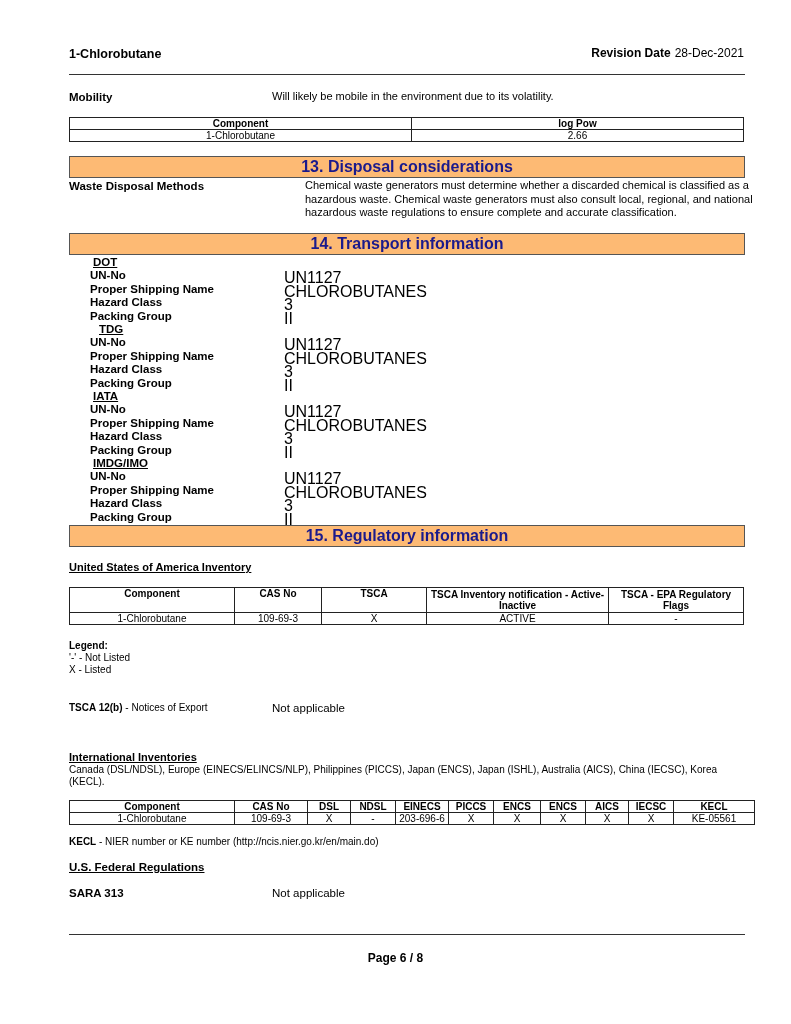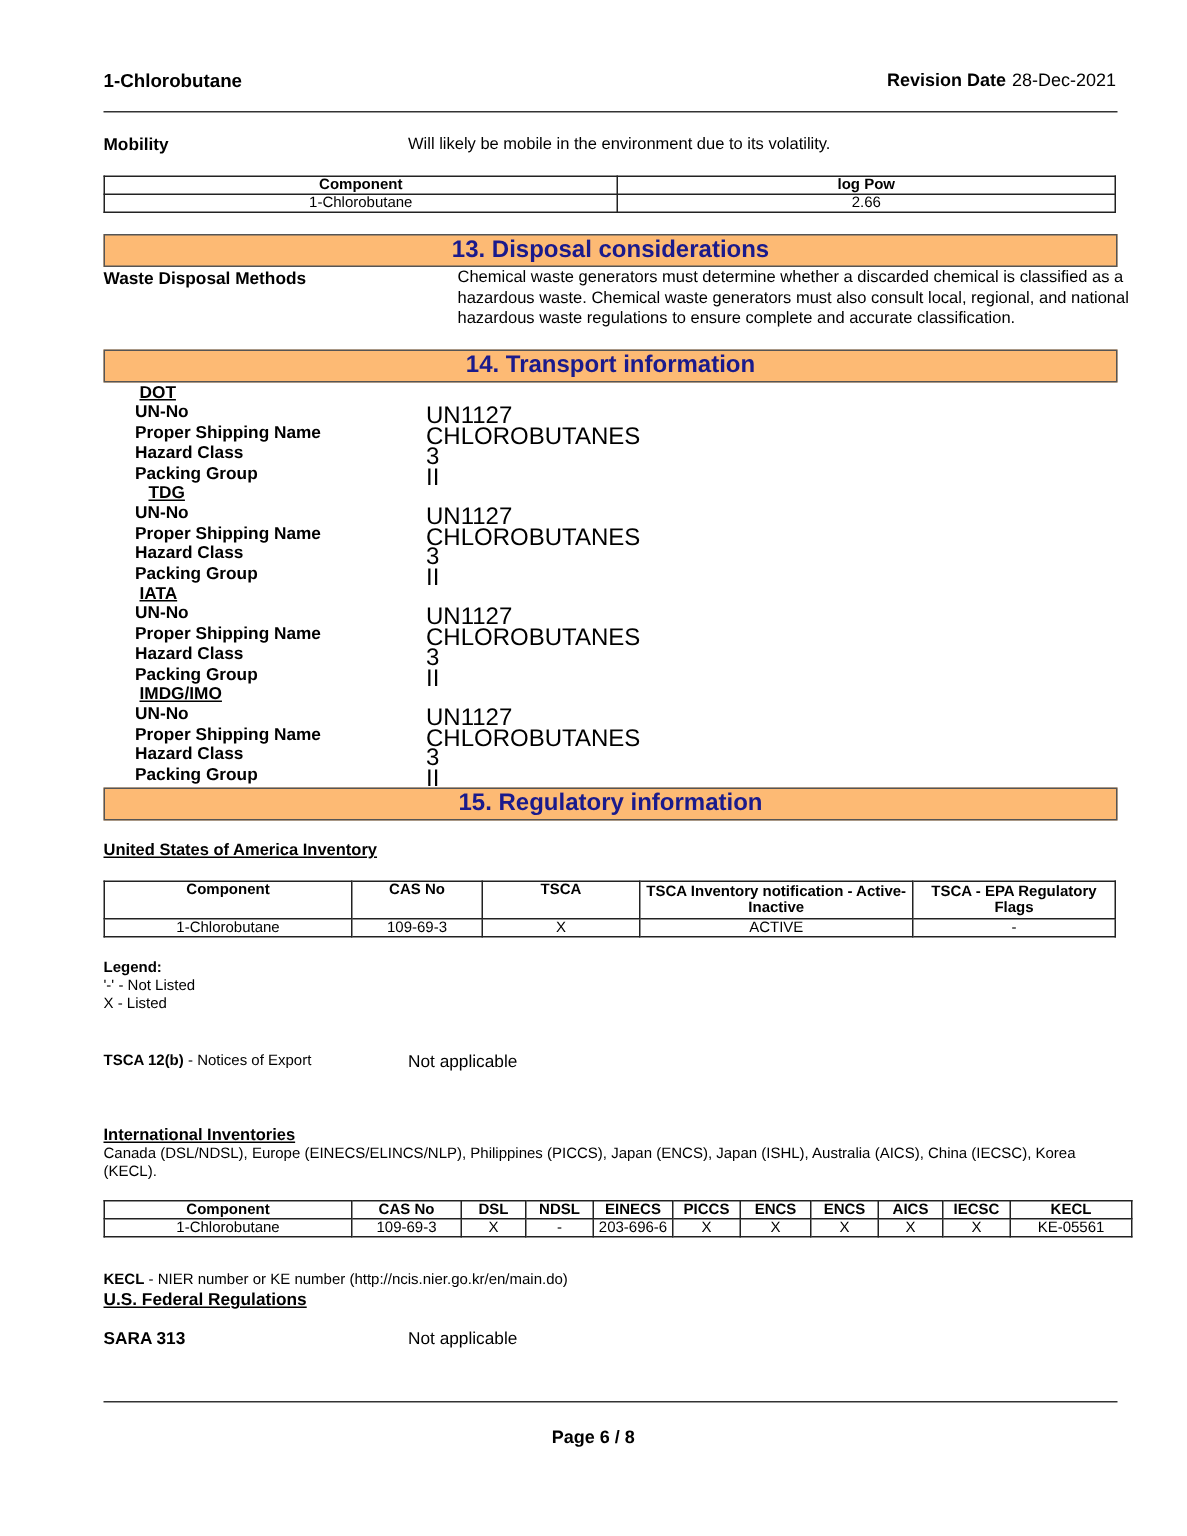--- a/index.html
+++ b/index.html
@@ -150,20 +150,20 @@
     <td>X</td>
     <td>X</td>
     <td>X</td>
     <td>X</td>
     <td>X</td>
     <td>KE-05561</td>
   </tr>
 </tbody>
   </table>
 
-<div class="abs" style="left:69px; top:836px; font-size:10px;margin-top:12px;"><span class="bold">KECL</span><span> - NIER number or KE number (http://ncis.nier.go.kr/en/main.do)</span></div>
+<div class="abs" style="left:69px; top:836px; font-size:10px;"><span class="bold">KECL</span><span> - NIER number or KE number (http://ncis.nier.go.kr/en/main.do)</span></div>
 
 <div class="abs u" style="left:69px; top:861px; font-size:11.5px;">U.S. Federal Regulations</div>
 <div class="abs bold" style="left:69px; top:887px; font-size:11.5px;">SARA 313</div>
 <div class="abs" style="left:272px; top:887px; font-size:11.5px;">Not applicable</div>
 
 <div class="abs rule" style="top:934px;"></div>
 <div class="abs bold" style="left:0; width:791px; text-align:center; top:951px; font-size:12px;">Page  6 / 8</div>
 
 </body></html>

